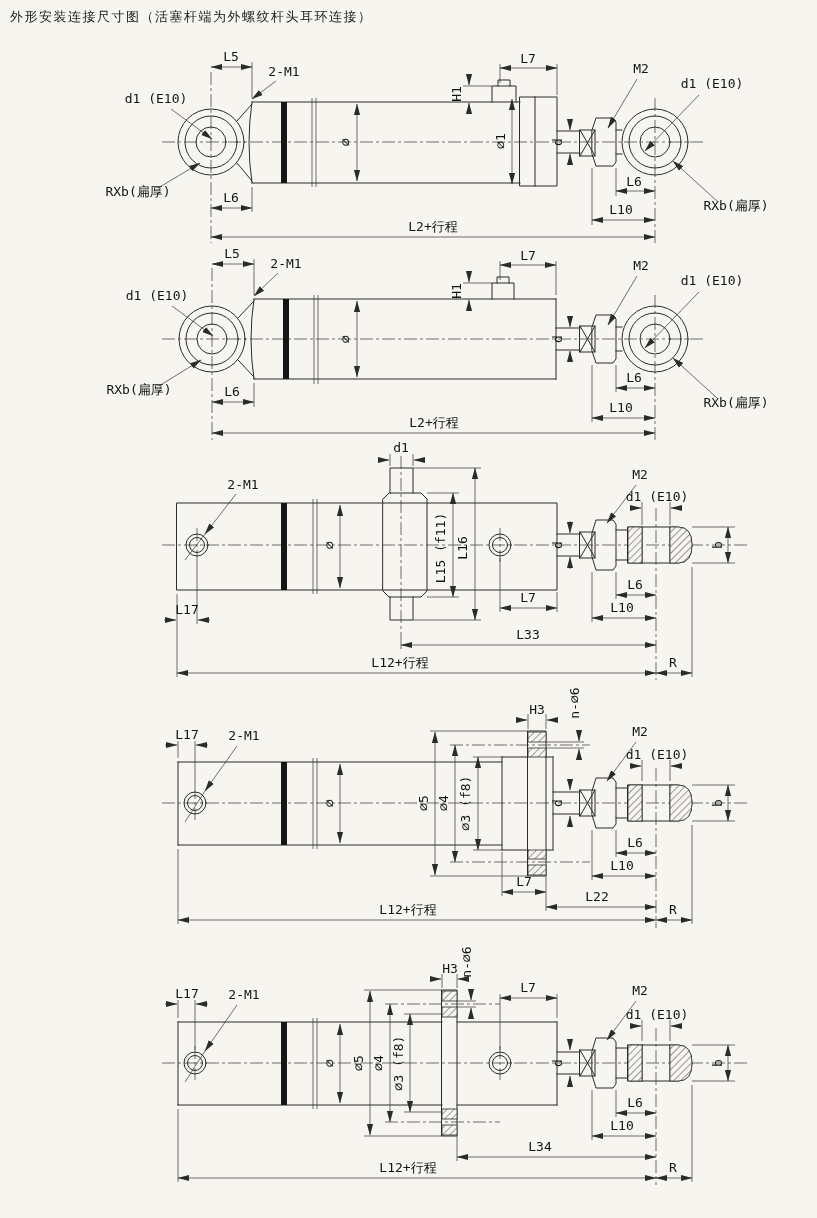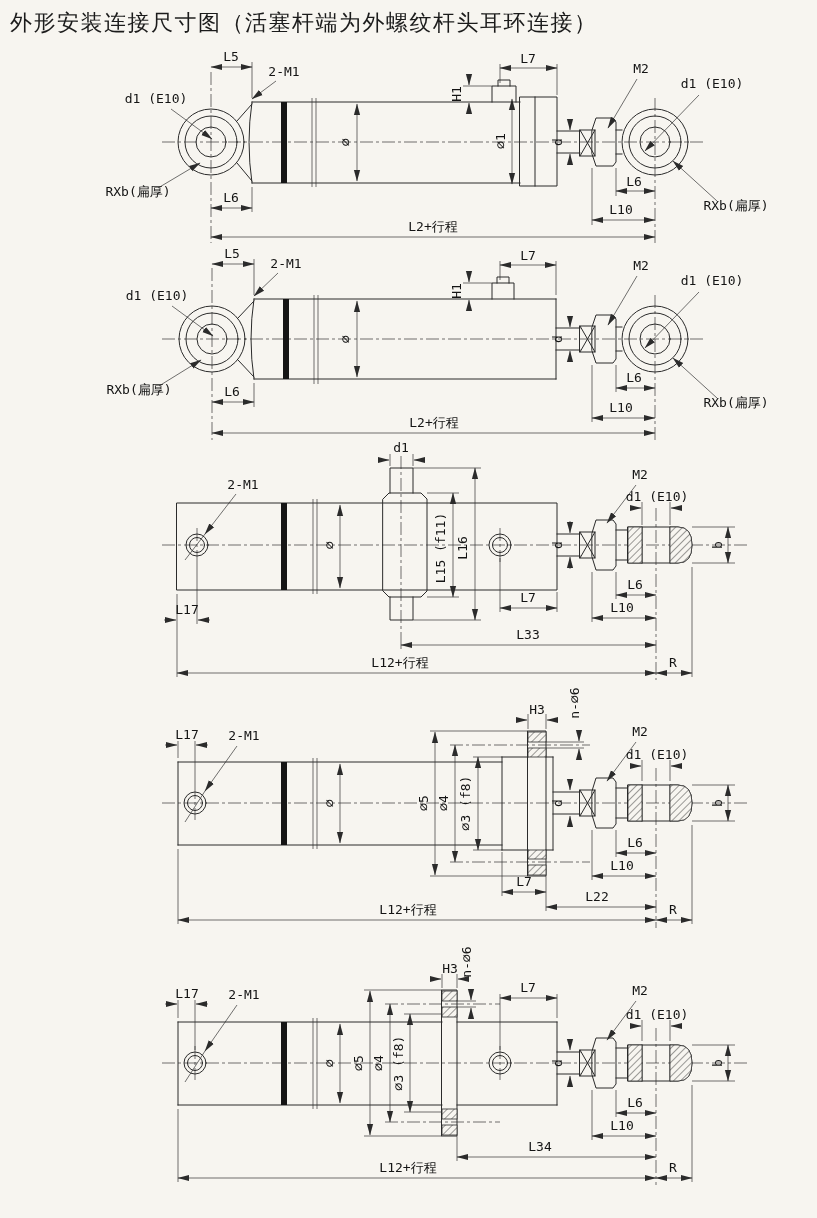--- a/index.html
+++ b/index.html
@@ -1,19 +1,19 @@
 <!DOCTYPE html>
 <html><head>
 <meta charset="utf-8">
 <style>
   html,body{margin:0;padding:0}
   body{width:817px;height:1218px;background:#f7f5f0;font-family:"DejaVu Sans Mono","DejaVu Sans",sans-serif}
   .stage{position:relative;width:817px;height:1218px;overflow:hidden;background:#f7f5f0}
   .title{position:absolute;left:10px;top:8px;font-family:"Liberation Serif","DejaVu Serif",serif;
-         font-size:22px;letter-spacing:1.5px;color:#1b1b1b;font-weight:500;white-space:nowrap}
+         font-size:13px;letter-spacing:1.5px;color:#1b1b1b;font-weight:500;white-space:nowrap}
   svg.draw{position:absolute;left:0;top:0}
   .s{stroke:#2b2b2b;stroke-width:1;fill:none;stroke-linecap:square}
   .t{stroke:#333;stroke-width:.7;fill:none}
   .c{stroke:#333;stroke-width:.7;fill:none;stroke-dasharray:13 3 3 3}
   .dm,.de{stroke:#333;stroke-width:.7;fill:none}
   .lb{font-size:13px;fill:#141414;font-family:"DejaVu Sans Mono","DejaVu Sans",sans-serif}
   .band{fill:#151515;stroke:none}
   .ht{fill:url(#ht);stroke:#2b2b2b;stroke-width:.8}
 </style>
 </head>

